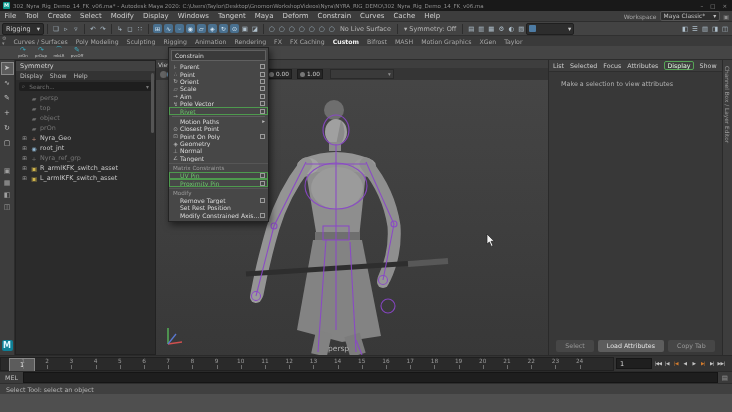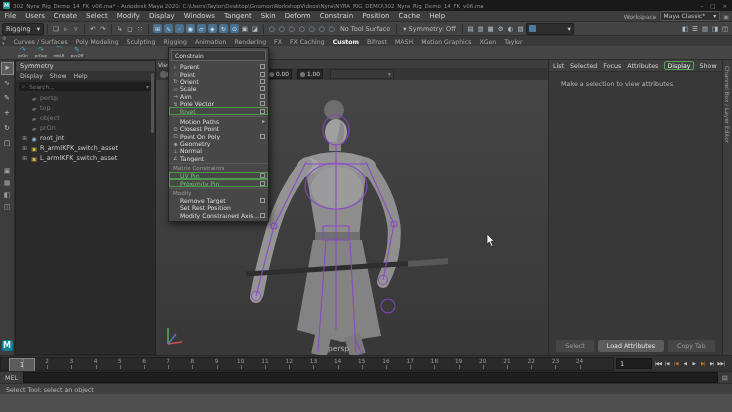--- a/index.html
+++ b/index.html
@@ -122,31 +122,31 @@
     <span id="maya-logo">M</span>
     <span class="title">302_Nyra_Rig_Demo_14_FK_v06.ma* - Autodesk Maya 2020: C:\Users\Taylor\Desktop\GnomonWorkshopVideos\Nyra\NYRA_RIG_DEMO\302_Nyra_Rig_Demo_14_FK_v06.ma</span>
     <span class="winbtn">–</span>
     <span class="winbtn">□</span>
     <span class="winbtn">×</span>
   </div>
 
   <div id="menubar" class="bar">
     <div id="menubar-items">
         <span class="menu-item">File</span>
-        <span class="menu-item">Users</span>
+        <span class="menu-item">Tool</span>
         <span class="menu-item">Create</span>
         <span class="menu-item">Select</span>
         <span class="menu-item">Modify</span>
         <span class="menu-item">Display</span>
         <span class="menu-item">Windows</span>
         <span class="menu-item">Tangent</span>
-        <span class="menu-item">Skin</span>
+        <span class="menu-item">Maya</span>
         <span class="menu-item">Deform</span>
         <span class="menu-item">Constrain</span>
-        <span class="menu-item">Position</span>
+        <span class="menu-item">Curves</span>
         <span class="menu-item">Cache</span>
         <span class="menu-item">Help</span>
       </div>
     <div id="workspace">
       <span>Workspace</span>
       <span class="dd">
         <span>Maya Classic*</span>
         <span>▾</span>
       </span>
       <span style="color:#8f8f8f;">▣</span>
@@ -193,21 +193,21 @@
       <span class="st-sep"></span>
       <span class="st-group circle">
         <span class="st-ico">○</span>
         <span class="st-ico">○</span>
         <span class="st-ico">○</span>
         <span class="st-ico">○</span>
         <span class="st-ico">○</span>
         <span class="st-ico">○</span>
         <span class="st-ico">○</span>
       </span>
-      <span class="st-label">No Tool Surface</span>
+      <span class="st-label">No Live Surface</span>
       <span class="st-sep"></span>
       <span class="st-label">▾ Symmetry: Off</span>
       <span class="st-sep"></span>
       <span class="st-group plain">
         <span class="st-ico">▤</span>
         <span class="st-ico">▥</span>
         <span class="st-ico">▦</span>
         <span class="st-ico">⚙</span>
         <span class="st-ico">◐</span>
         <span class="st-ico">▧</span>
@@ -311,22 +311,32 @@
           <span class="out-icon" style="color: rgb(109, 109, 109);">▰</span>
           <span>object</span>
         </div>
         <div class="out-row dim">
           <span class="out-expand"></span>
           <span class="out-icon" style="color: rgb(109, 109, 109);">▰</span>
           <span>prOn</span>
         </div>
         <div class="out-row">
           <span class="out-expand">⊞</span>
+          <span class="out-icon" style="color: rgb(187, 139, 122);">+</span>
+          <span>Nyra_Geo</span>
+        </div>
+        <div class="out-row">
+          <span class="out-expand">⊞</span>
           <span class="out-icon" style="color: rgb(143, 181, 209);">◉</span>
           <span>root_jnt</span>
+        </div>
+        <div class="out-row dim">
+          <span class="out-expand">⊞</span>
+          <span class="out-icon" style="color: rgb(109, 109, 109);">+</span>
+          <span>Nyra_ref_grp</span>
         </div>
         <div class="out-row">
           <span class="out-expand">⊞</span>
           <span class="out-icon" style="color: rgb(208, 180, 74);">▣</span>
           <span>R_armIKFK_switch_asset</span>
         </div>
         <div class="out-row">
           <span class="out-expand">⊞</span>
           <span class="out-icon" style="color: rgb(208, 180, 74);">▣</span>
           <span>L_armIKFK_switch_asset</span>

